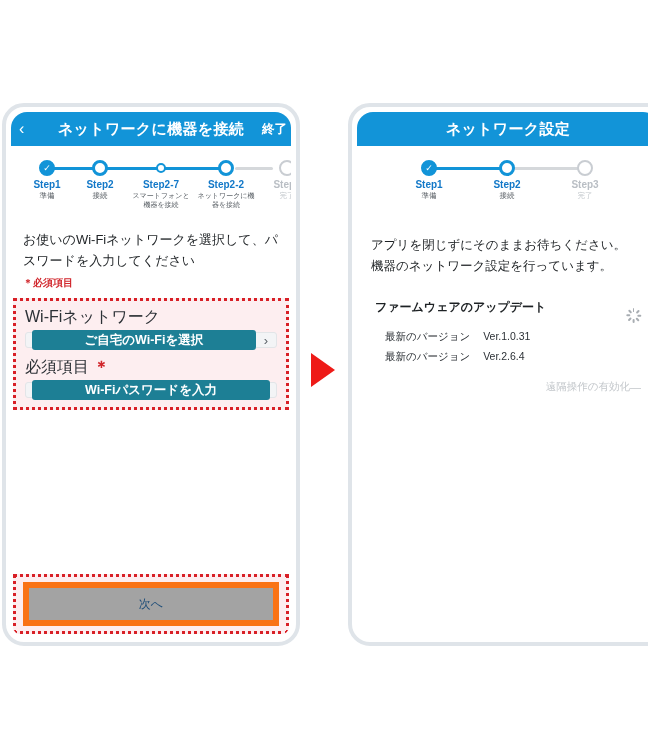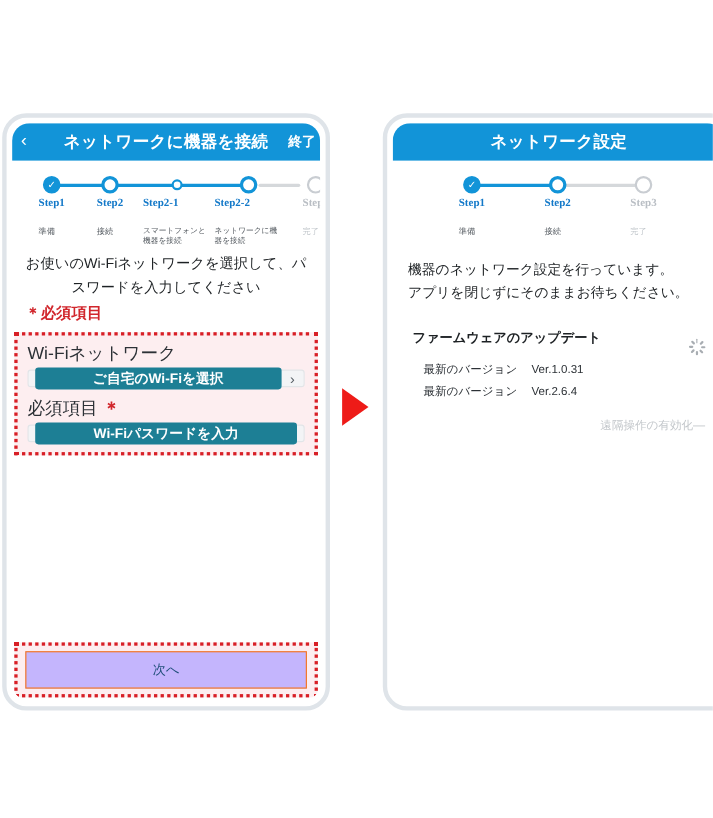--- a/index.html
+++ b/index.html
@@ -139,51 +139,49 @@
   }
   .step-labels {
     position: relative;
     height: 40px;
     margin-top: 3px;
   }
   .step-label {
     position: absolute;
     top: 0;
     transform: translateX(-50%);
-    text-align: left;
+    text-align: center;
     white-space: nowrap;
-    font-family: Liberation Serif, serif;
   }
   .step-name {
     font-size: 10px;
     font-weight: bold;
     color: #1278c8;
     line-height: 12px;
   }
   .step-name.muted { color: #b9bec4; }
   .step-sub {
     font-size: 7.5px;
     color: #555b61;
     line-height: 9px;
-    margin-top: 15px;
+    margin-top: 0;
   }
   .step-sub.muted { color: #c2c7cc; }
   .step-sub.small { font-size: 7px; }
 
   
   .body-text {
     padding: 6px 12px 0 12px;
     font-size: 13px;
     line-height: 21px;
     color: #1d2124;
-    text-align: center;
   }
   .required-note {
     padding: 5px 12px 8px 12px;
-    font-size: 14px;
+    font-size: 10px;
     color: #d1262c;
     font-weight: bold;
   }
 
   
   .hl-region {
     position: relative;
     background: #fdeef0;
     border: 3px dotted #d81f26;
     margin: 0 2px;
@@ -254,22 +252,22 @@
 
   
   .next-region {
     background: #fdeef0;
     border: 3px dotted #d81f26;
     margin: 0 2px 3px 2px;
     padding: 5px 7px;
     box-sizing: border-box;
   }
   .next-button {
-    background: #c4b5fd;
-    border: 1px solid #f97316;
+    background: #a3a3a3;
+    border: 6px solid #f97316;
     height: 32px;
     display: flex;
     align-items: center;
     justify-content: center;
     font-size: 12px;
     color: #1f4e79;
   }
 
   
   .info-text {
@@ -366,21 +364,21 @@
       <div class="step-labels">
         <div class="step-label" style="left:26px;">
           <div class="step-name">Step1</div>
           <div class="step-sub">準備</div>
         </div>
         <div class="step-label" style="left:79px;">
           <div class="step-name">Step2</div>
           <div class="step-sub">接続</div>
         </div>
         <div class="step-label" style="left:140px;width:62px;">
-          <div class="step-name">Step2-1</div>
+          <div class="step-name">Step2-7</div>
           <div class="step-sub small" style="white-space:normal;">スマートフォンと機器を接続</div>
         </div>
         <div class="step-label" style="left:205px;width:62px;">
           <div class="step-name">Step2-2</div>
           <div class="step-sub small" style="white-space:normal;">ネットワークに機器を接続</div>
         </div>
         <div class="step-label" style="left:266px;">
           <div class="step-name muted">Step3</div>
           <div class="step-sub muted">完了</div>
         </div>
@@ -443,22 +441,22 @@
           <div class="step-sub">接続</div>
         </div>
         <div class="step-label" style="left:166px;">
           <div class="step-name muted">Step3</div>
           <div class="step-sub muted">完了</div>
         </div>
       </div>
     </div>
 
     <div class="info-text">
+      <div>アプリを閉じずにそのままお待ちください。</div>
       <div>機器のネットワーク設定を行っています。</div>
-      <div>アプリを閉じずにそのままお待ちください。</div>
     </div>
 
     <div class="fw-section">
       <div class="fw-head">
         <span class="fw-title">ファームウェアのアップデート</span>
         <span class="spinner">
           <i style="transform:rotate(0deg)"></i>
             <i style="transform:rotate(45deg)"></i>
           <i style="transform:rotate(90deg)"></i>
             <i style="transform:rotate(135deg)"></i>

